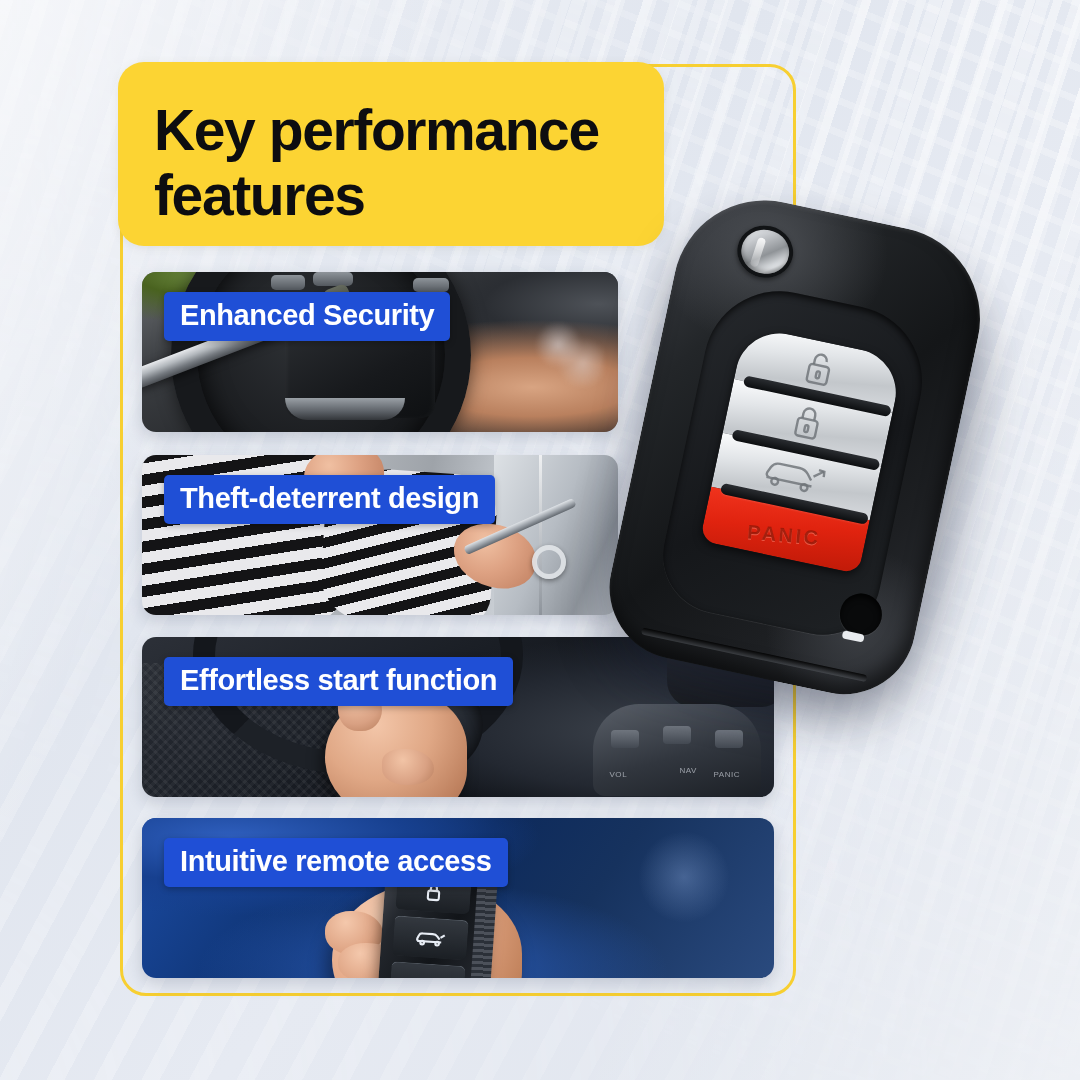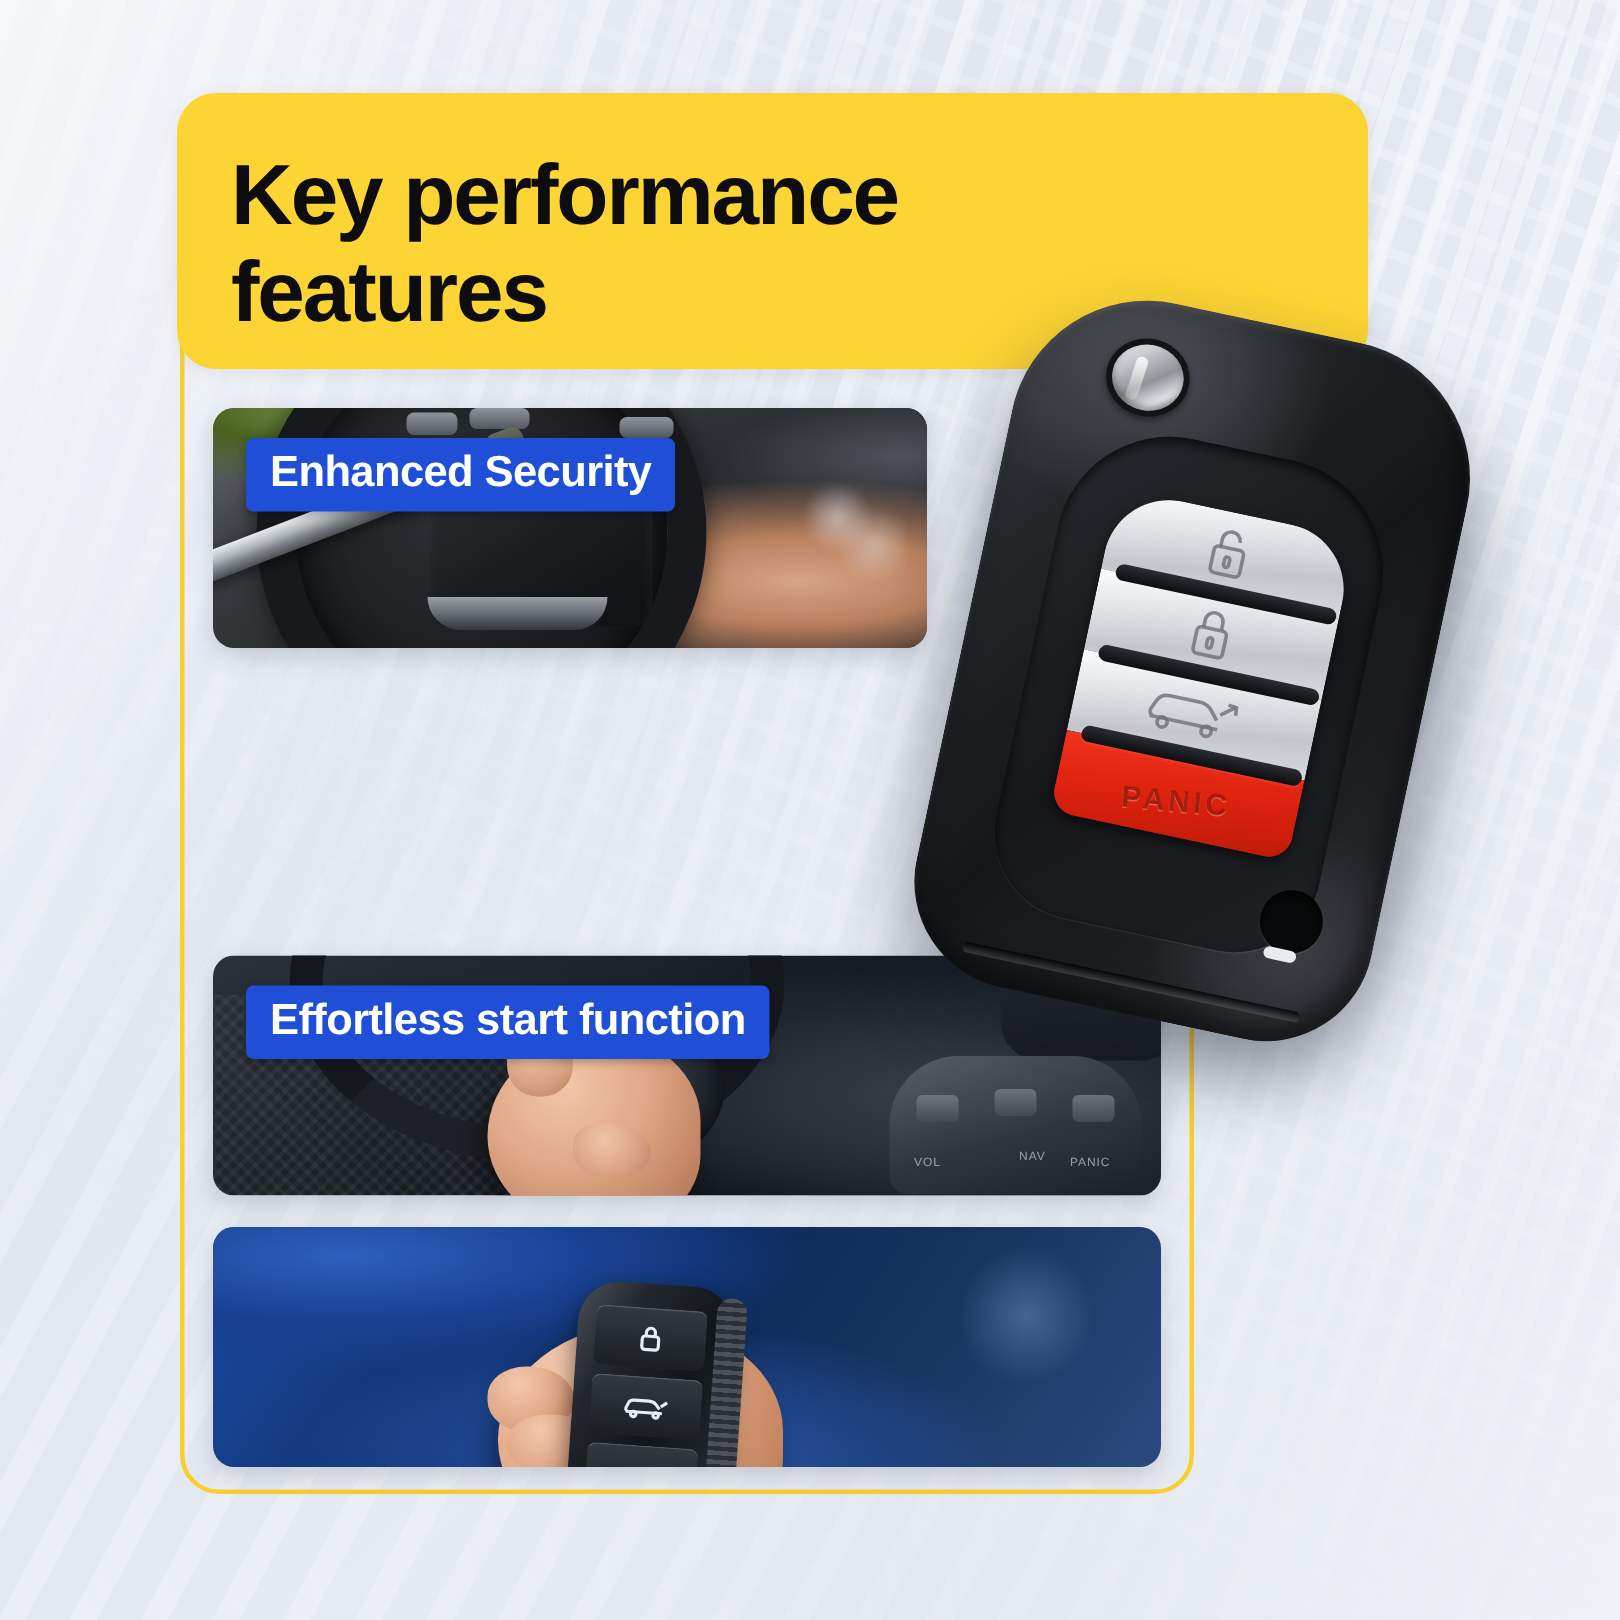--- a/index.html
+++ b/index.html
@@ -68,21 +68,21 @@
     width: 676px; height: 932px;
     border: 3px solid #f7cf31;
     border-radius: 26px;
     pointer-events: none;
   }
 
   
   .title-card {
     position: absolute;
     left: 118px; top: 62px;
-    width: 794px; height: 184px;
+    width: 546px; height: 184px;
     background: #fcd433;
     border-radius: 26px;
     box-shadow: 0 2px 10px rgba(90,90,60,.10);
     padding: 36px 0 0 36px;
   }
   .title-card h1 {
     font-size: 57px;
     line-height: 1.14;
     letter-spacing: -1.4px;
     color: #0d0d10;
@@ -463,20 +463,33 @@
       <div class="wheel-chrome"></div>
       <div class="wheel-btn b1"></div>
       <div class="wheel-btn b2"></div>
       <div class="wheel-btn b3"></div>
       <div class="lock-bar"></div>
       <div class="dash-knobs"></div>
     </div>
     <div class="badge">Enhanced Security</div>
   </div>
 
+  <div class="card" id="card-1">
+    <div class="photo p-thief">
+      <div class="car-body"></div>
+      <div class="car-seam"></div>
+      <div class="stripes-a"></div>
+      <div class="stripes-b"></div>
+      <div class="hand-a"></div>
+      <div class="hand-b"></div>
+      <div class="screwdriver"></div>
+      <div class="keyring"></div>
+    </div>
+    <div class="badge">Theft-deterrent design</div>
+  </div>
 
   <div class="card" id="card-2">
     <div class="photo p-ign">
       <div class="dash-carbon"></div>
       <div class="wheel-arc"></div>
       <div class="headrest"></div>
       <div class="ign-ring"></div>
       <div class="ign-key"></div>
       <div class="ign-hand"></div>
       <div class="ign-finger f1"></div>
@@ -511,20 +524,21 @@
           <svg width="34" height="18" viewBox="0 0 34 18">
             <path class="fob-ico" d="M4 12h24M6 12c-1.6 0-2.6-1-2.2-2.3l1.5-3.4C5.8 5 7.2 4.2 9 4.2h10c2 0 3.7.8 4.8 2.1l2.4 2.9"></path>
             <circle class="fob-ico" cx="9" cy="13.4" r="1.8"></circle>
             <circle class="fob-ico" cx="24" cy="13.4" r="1.8"></circle>
             <path class="fob-ico" d="M27 7.5l4-3"></path>
           </svg>
         </div>
         <div class="fob-btn k3"></div>
       </div>
     </div>
+    <div class="badge">Intuitive remote access</div>
   </div>
 
   <div id="hero">
     <div class="hero-shadow"></div>
 
     <div class="fob-body">
       <div class="fob-inner-ring"></div>
 
       <div class="fob-rivet"></div>
 

